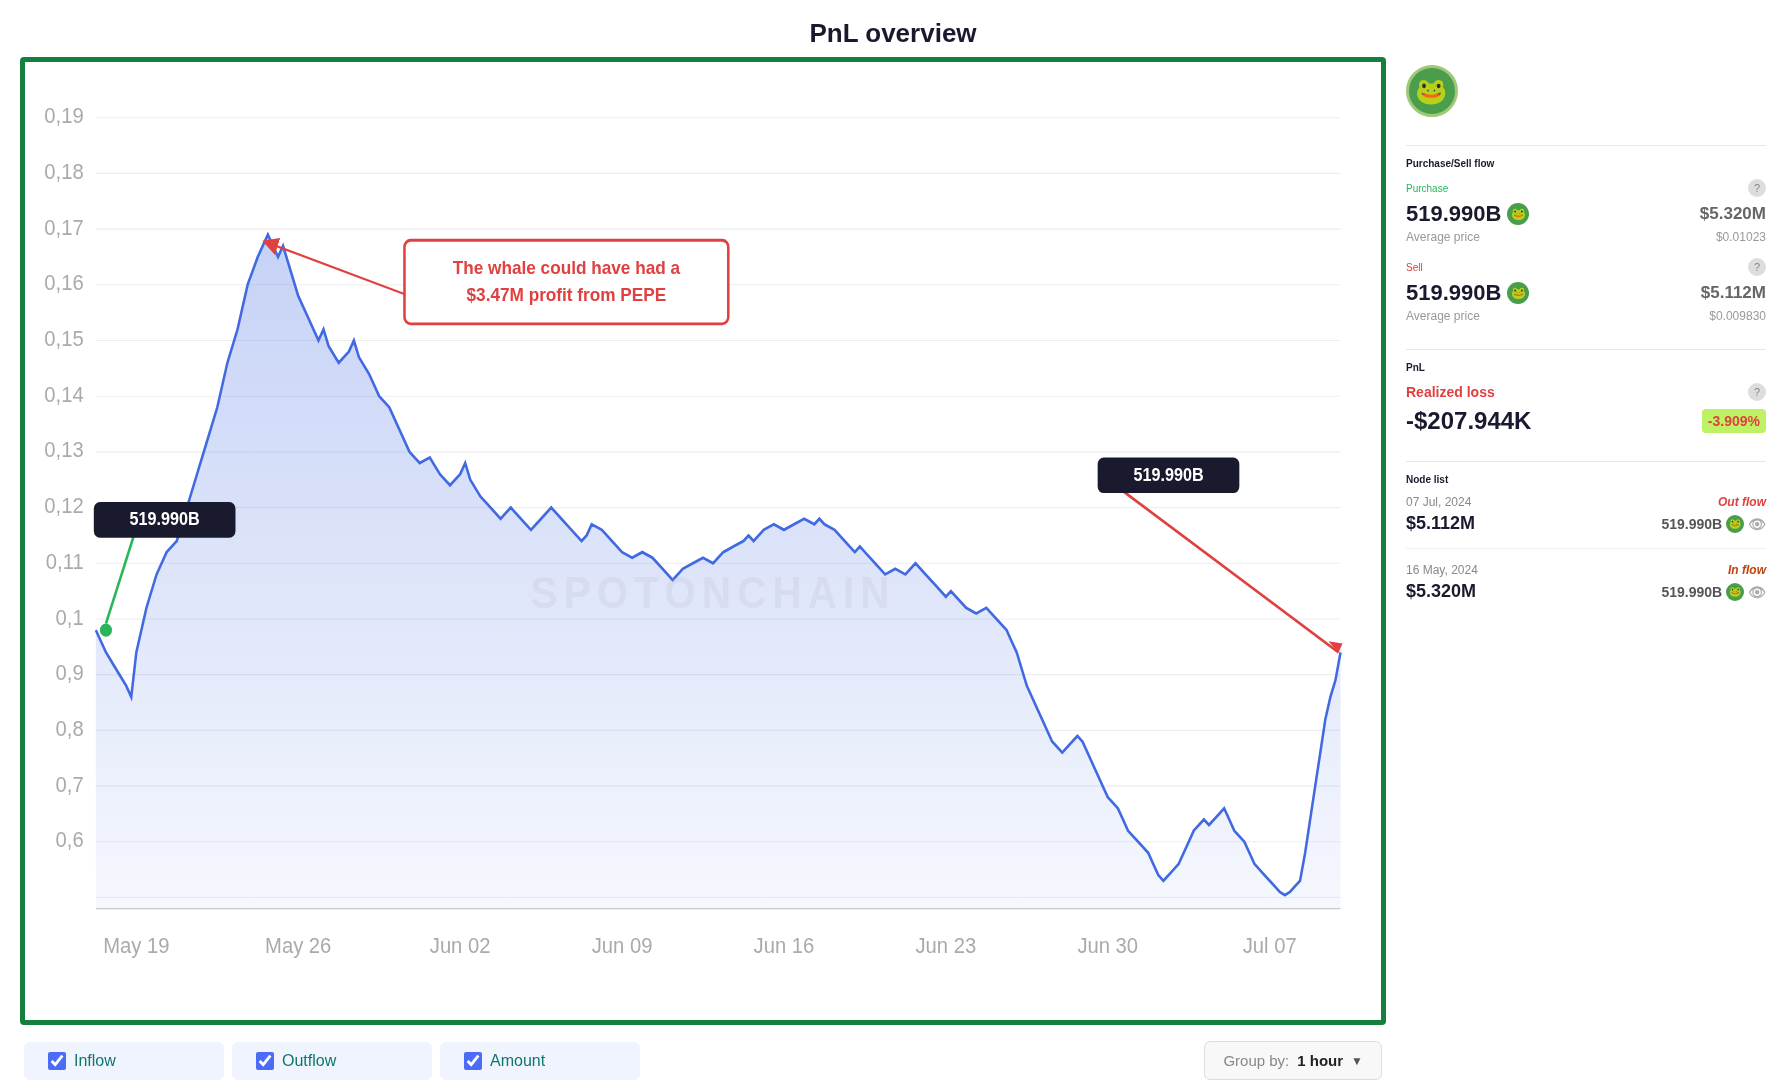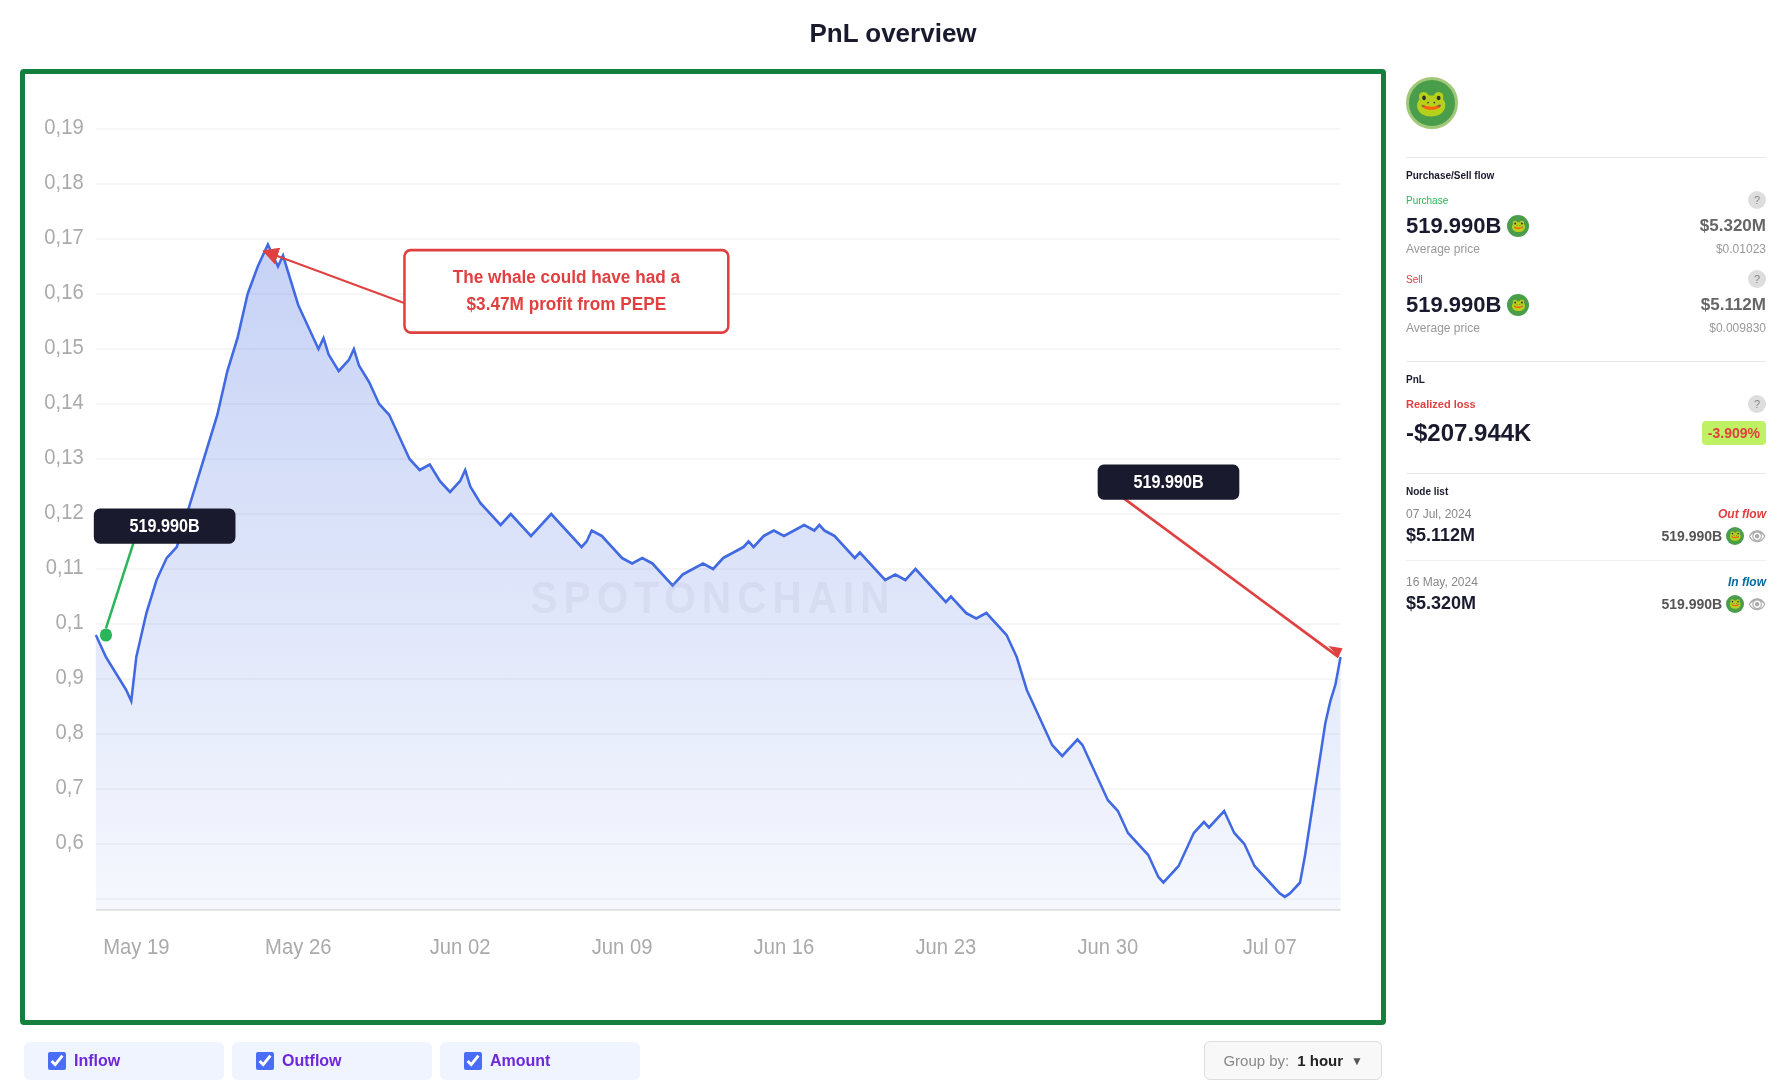--- a/index.html
+++ b/index.html
@@ -9,21 +9,20 @@
       width: 1786px;
       min-height: 1090px;
       overflow: hidden;
     }
     .page-container {
       width: 1786px;
       min-height: 1090px;
       background: #fff;
       display: flex;
       flex-direction: column;
-      gap: 12px;
     }
     .header {
       text-align: center;
       padding: 18px 0 8px;
     }
     .header-title {
       font-size: 26px;
       font-weight: 700;
       color: #1a1a2e;
     }
@@ -77,22 +76,22 @@
       min-width: 200px;
     }
     .checkbox-group input[type=checkbox] {
       width: 18px;
       height: 18px;
       accent-color: #4a6cf7;
       cursor: pointer;
     }
     .checkbox-label {
       font-size: 16px;
-      color: #6d28d9;
-      font-weight: 700;
+      color: #0f766e;
+      font-weight: 400;
     }
     .group-by-control {
       display: flex;
       align-items: center;
       gap: 8px;
       background: #f8f8f8;
       border: 1px solid #ddd;
       border-radius: 6px;
       padding: 10px 18px;
       margin-left: auto;
@@ -215,21 +214,21 @@
     .pnl-section {
       margin-bottom: 14px;
     }
     .realized-row {
       display: flex;
       align-items: center;
       justify-content: space-between;
       margin-bottom: 6px;
     }
     .realized-label {
-      font-size: 11px;
+      font-size: 14px;
       color: #e04040;
       font-weight: 600;
     }
     .pnl-amount-row {
       display: flex;
       align-items: center;
       justify-content: space-between;
     }
     .pnl-amount {
       font-size: 24px;
@@ -263,21 +262,21 @@
     .node-date {
       font-size: 12px;
       color: #888;
     }
     .node-flow-label {
       font-size: 12px;
       font-weight: 600;
       font-style: italic;
     }
     .node-flow-label.outflow { color: #e04040; }
-    .node-flow-label.inflow { color: #0369a1; }
+    .node-flow-label.inflow { color: #c2410c; }
     .node-amount-row {
       display: flex;
       align-items: center;
       justify-content: space-between;
     }
     .node-usd {
       font-size: 18px;
       font-weight: 800;
       color: #1a1a2e;
     }

